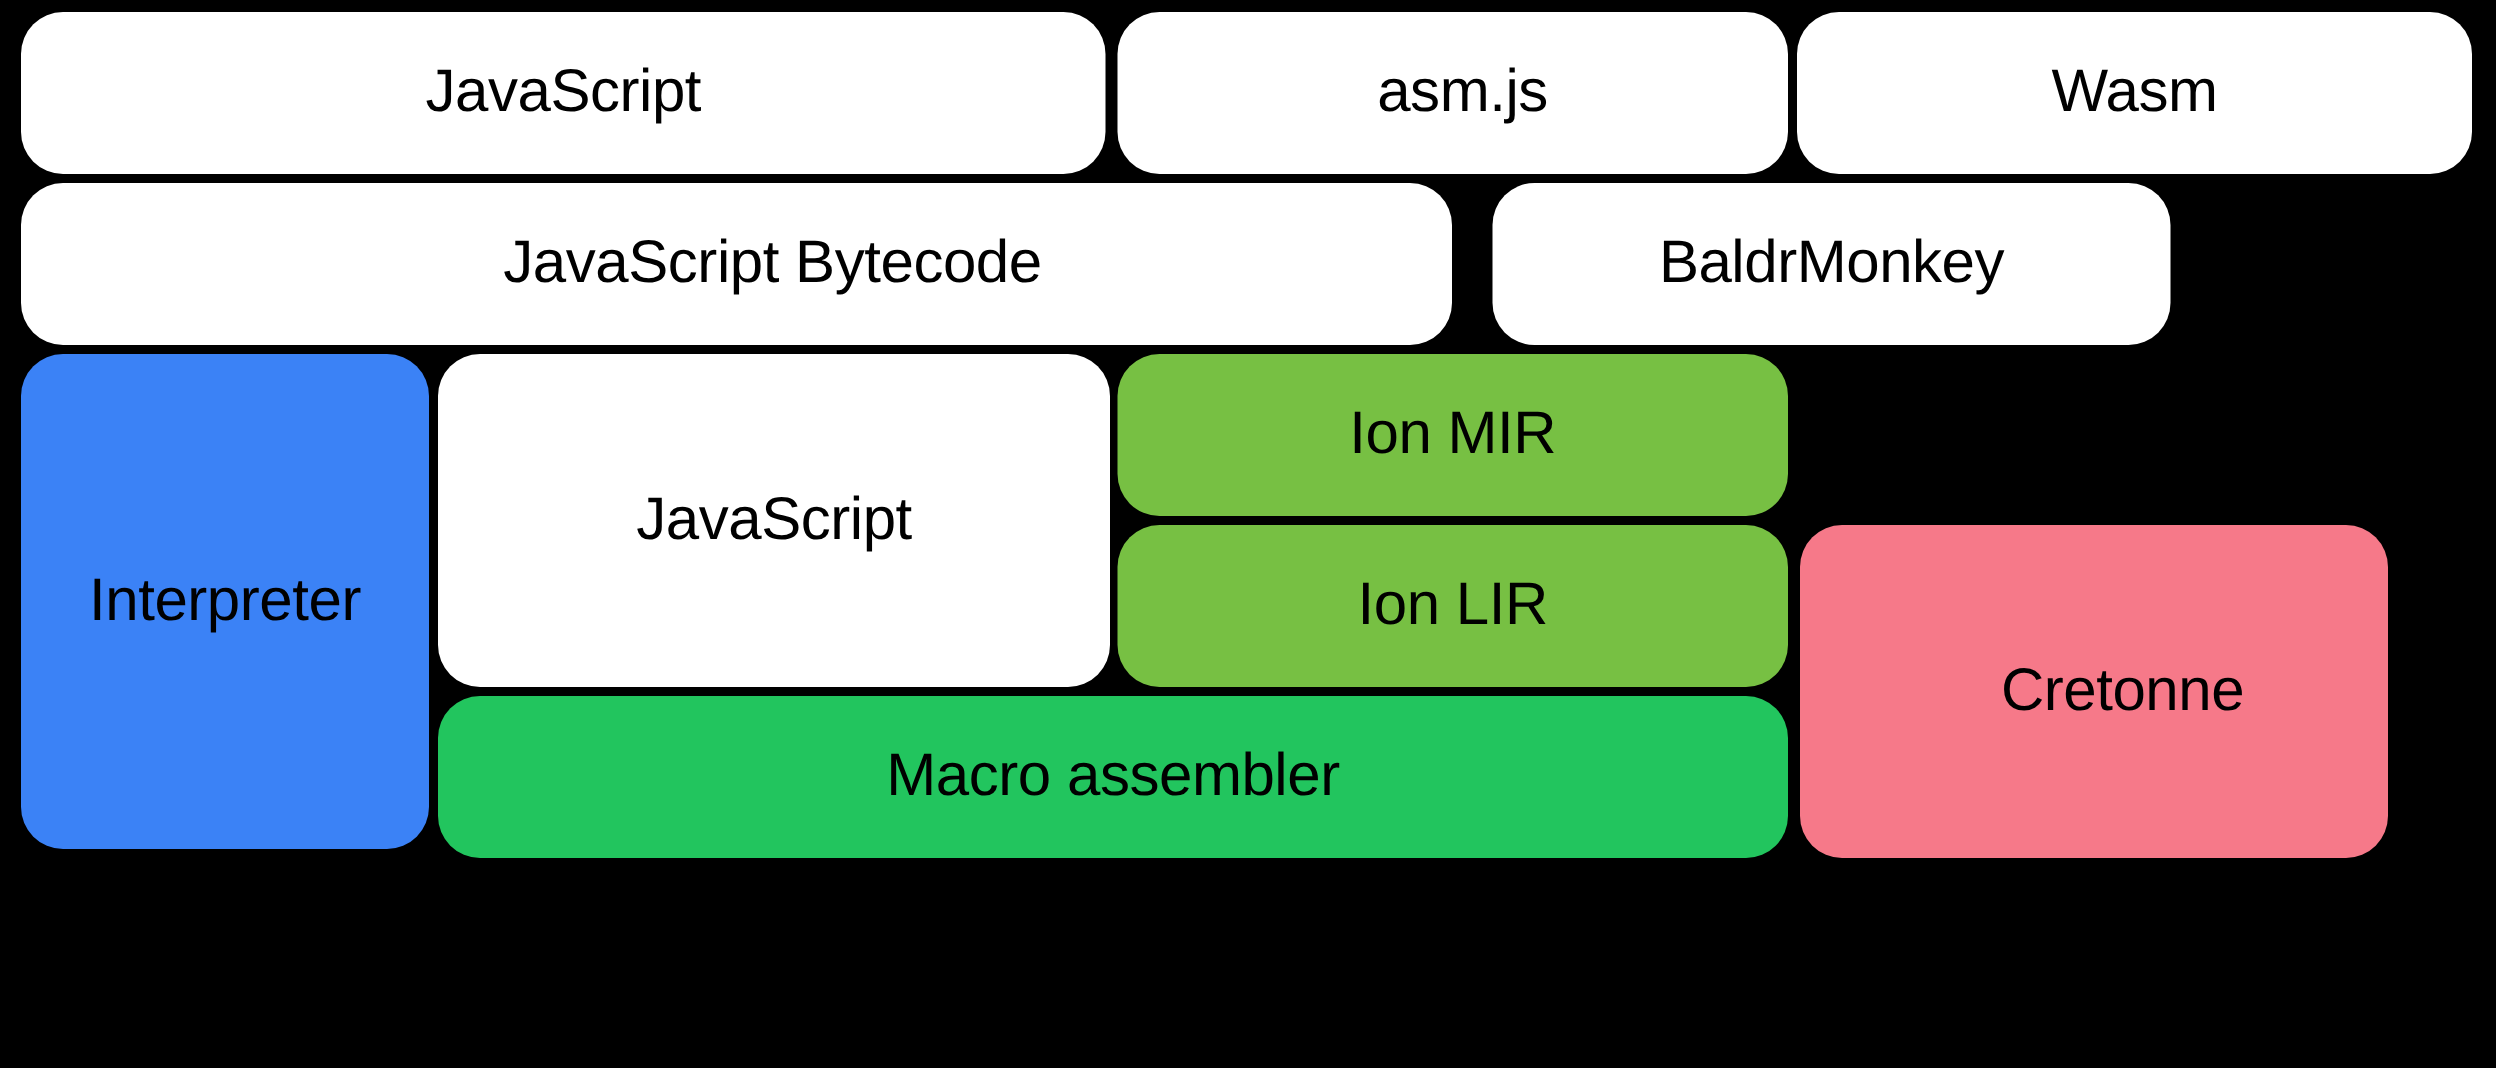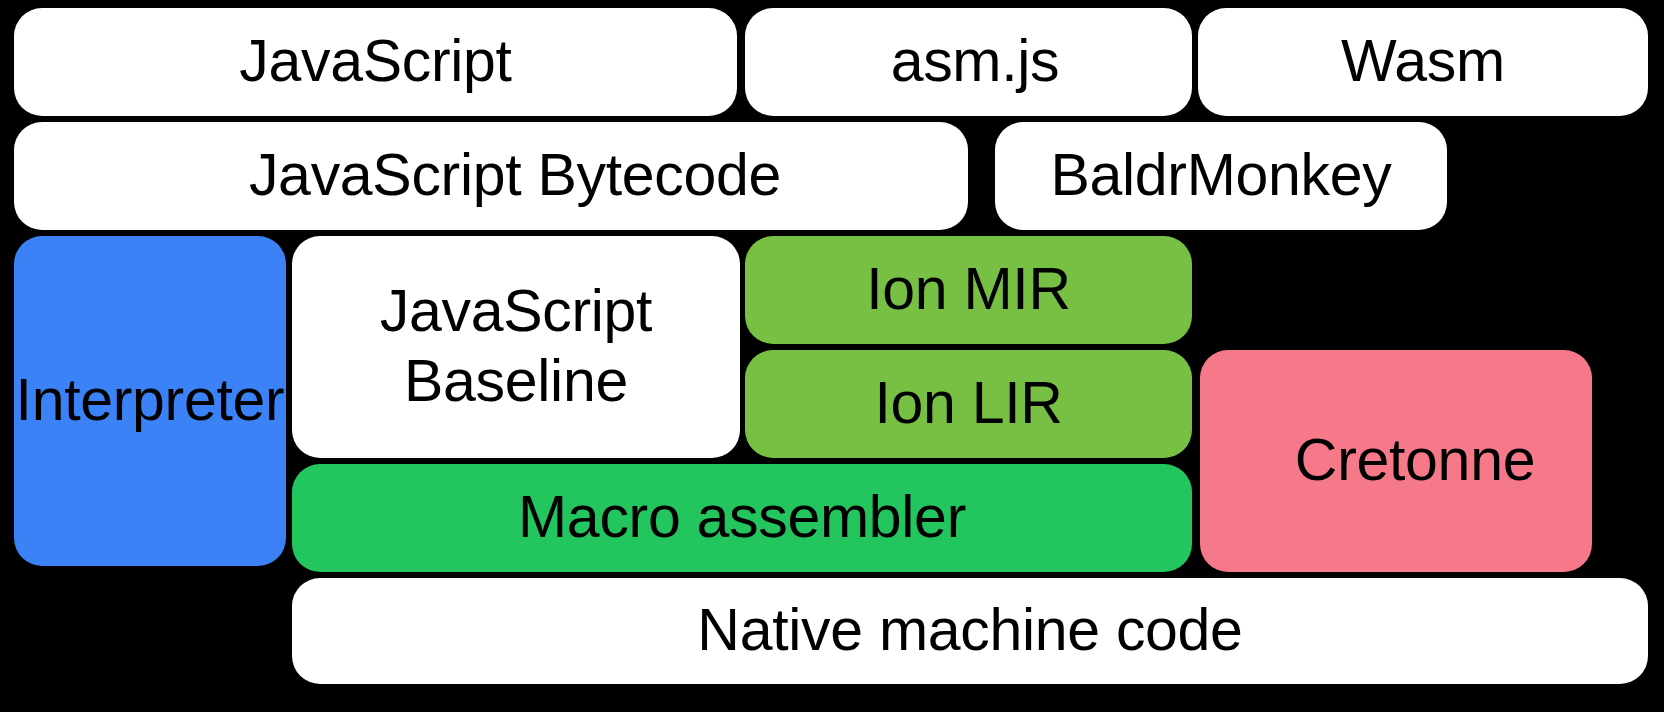--- a/index.html
+++ b/index.html
@@ -17,21 +17,21 @@
   }
   .node {
     position: absolute;
     box-sizing: border-box;
     background: #ffffff;
     border-radius: 28px;
     display: flex;
     flex-direction: column;
     align-items: center;
     justify-content: center;
-    font-size: 59px;
+    font-size: 40px;
     line-height: 1.18;
     color: #000000;
     text-align: center;
     white-space: nowrap;
     letter-spacing: -0.3px;
   }
   
   .n-javascript   { left: 14px;   top: 8px;   width: 723px;  height: 108px; }
   .n-asmjs        { left: 745px;  top: 8px;   width: 447px;  height: 108px; }
   .n-wasm         { left: 1198px; top: 8px;   width: 450px;  height: 108px; }
@@ -69,36 +69,32 @@
   <div class="node n-baldrmonkey" style="background: rgb(255, 255, 255);">
     <span>BaldrMonkey</span>
   </div>
 
   <div class="node n-interpreter" style="background: #3b82f6;">
     <span>Interpreter</span>
   </div>
 
   <div class="node n-baseline" style="background: rgb(255, 255, 255);">
     <span>JavaScript</span>
-    <span>Baseline</span>
   </div>
 
   <div class="node n-ionlir" style="background: rgb(119, 192, 67);">
     <span>Ion LIR</span>
   </div>
 
   <div class="node n-ionmir" style="background: rgb(119, 192, 67);">
     <span>Ion MIR</span>
   </div>
 
   <div class="node n-cretonne" style="background: rgb(246, 121, 137);">
     <span>Cretonne</span>
   </div>
 
   <div class="node n-macro" style="background: #22c55e;">
     <span>Macro assembler</span>
   </div>
 
-  <div class="node n-native" style="background: rgb(255, 255, 255);">
-    <span>Native machine code</span>
-  </div>
 
 </div>
 
 </body></html>

